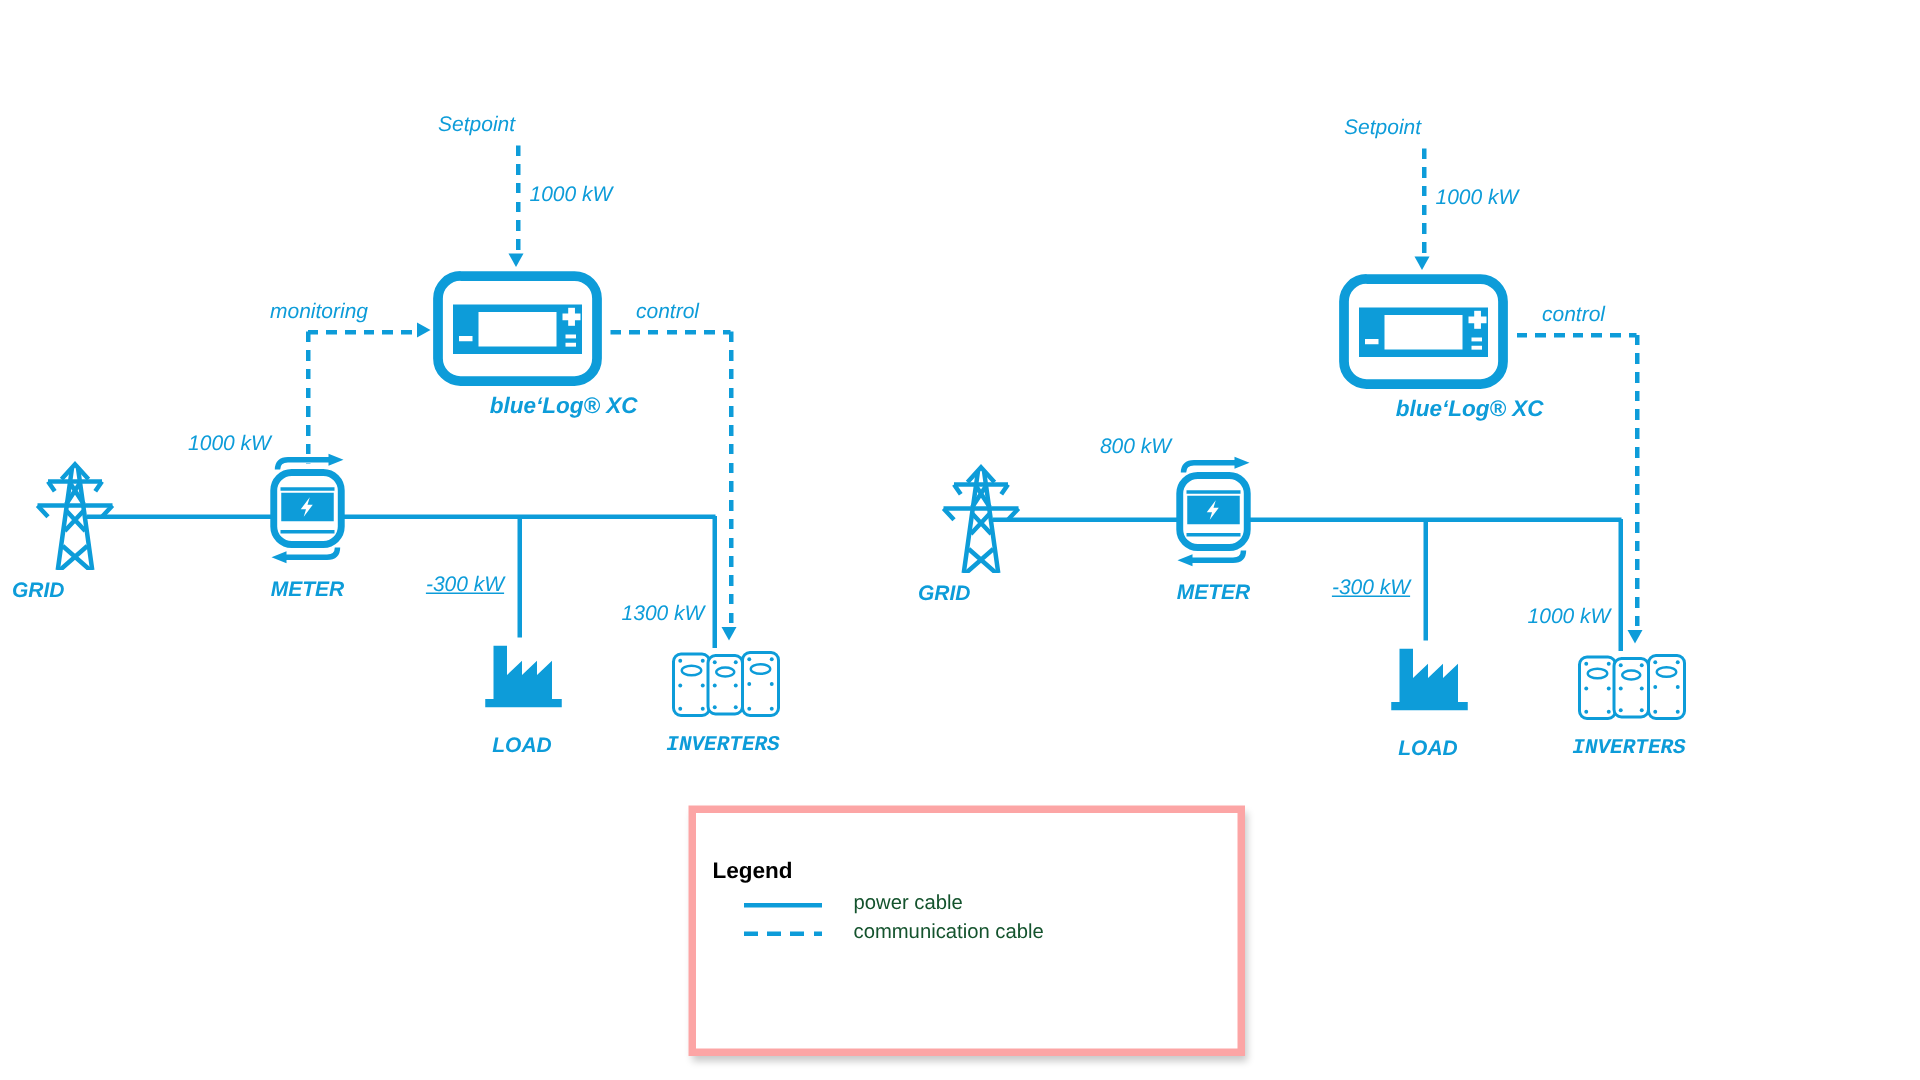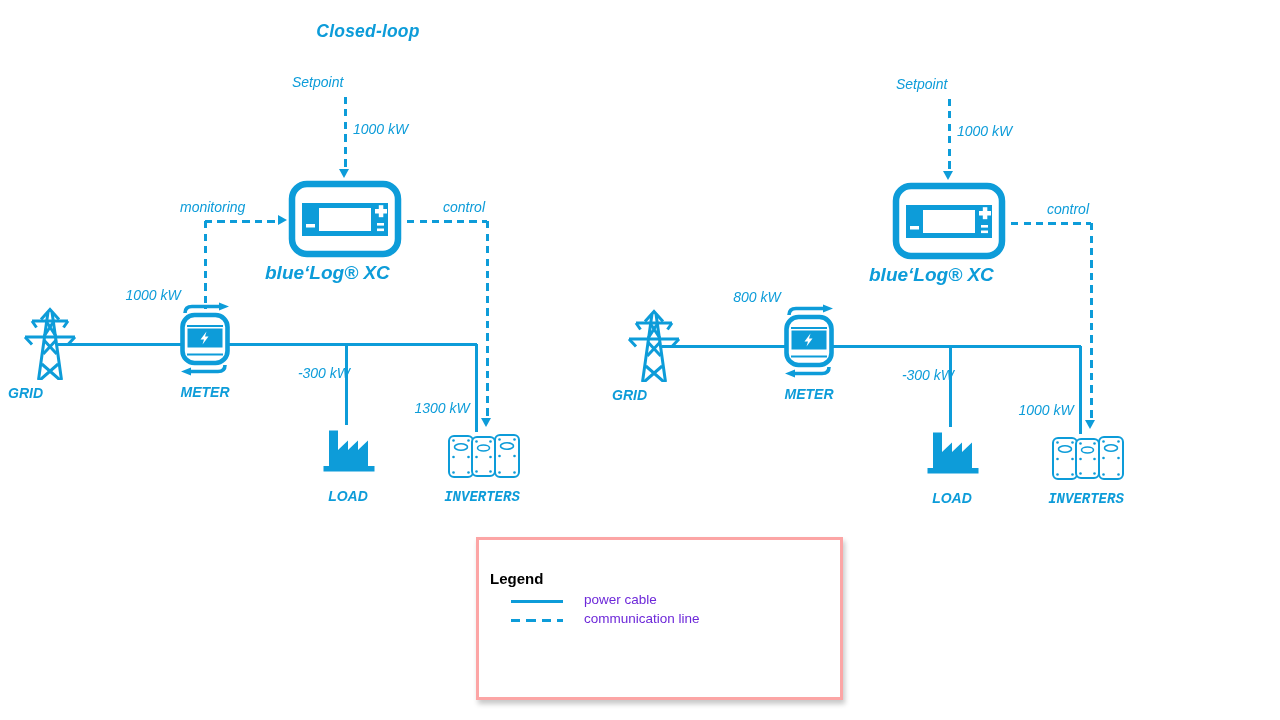--- a/index.html
+++ b/index.html
@@ -27,65 +27,64 @@
   
   .arr-down{width:0;height:0;border-left:5.5px solid transparent;border-right:5.5px solid transparent;border-top:9px solid var(--blue);}
   .arr-right{width:0;height:0;border-top:5.5px solid transparent;border-bottom:5.5px solid transparent;border-left:9px solid var(--blue);}
 
   
   .setpoint-label{left:292px;top:74px;width:120px;text-align:left;}
   .sp-line{left:344px;top:97px;height:72px;}
   .sp-arr{left:339px;top:169px;}
   .sp-value{left:353px;top:121px;}
   .device{left:288px;top:180px;width:114px;height:78px;}
-  .device-label{left:265px;top:262px;width:160px;text-align:left;font-size:19px;}
+  .device-label{left:265px;top:262px;width:160px;text-align:right;font-size:15px;}
   .mon-label{left:180px;top:199px;width:120px;text-align:left;}
   .mon-h{left:205px;top:220px;width:74px;}
   .mon-arr{left:278px;top:215px;}
   .mon-v{left:204px;top:221px;height:88px;}
-  .ctl-label{left:405px;top:199px;width:80px;text-align:right;}
+  .ctl-label{left:405px;top:199px;width:80px;text-align:center;}
   .ctl-h{left:407px;top:220px;width:80px;}
   .ctl-v{left:486px;top:221px;height:197px;}
   .ctl-arr{left:481px;top:418px;}
   .pw-main{left:58px;top:343px;width:419px;}
   .pw-load{left:345px;top:344px;height:81px;}
   .pw-inv{left:475px;top:344px;height:88px;}
   .meter-value{left:118px;top:287px;width:70px;text-align:center;}
-  .load-value{left:270px;top:365px;width:80px;text-align:right;}
+  .load-value{left:270px;top:381px;width:80px;text-align:center;text-decoration:underline;}
   .inv-value{left:402px;top:380px;width:80px;text-align:center;margin-top:20px;}
   .grid-icon{left:22px;top:306px;}
   .grid-label{left:8px;top:385px;width:80px;text-align:left;}
   .meter-icon{left:176px;top:302px;}
   .meter-label{left:165px;top:384px;width:80px;text-align:center;}
   .factory-icon{left:321px;top:423px;}
   .load-label{left:308px;top:488px;width:80px;text-align:center;}
   .inverters-icon{left:447px;top:429px;}
   .inverters-label{left:427px;top:489px;width:110px;text-align:center;font-family:Liberation Mono, monospace;}
 
   
   #legend{
-    position:absolute;left:476px;top:537px;width:361px;height:157px;
-    background:#fff;border:3px solid #fca5a5;
+    position:absolute;left:459px;top:537px;width:361px;height:157px;
+    background:#fff;border:5px solid #fca5a5;
     box-shadow:2px 4px 5px rgba(0,0,0,.22);
   }
   .legend-title{left:11px;top:30px;font-size:15px;font-weight:bold;color:#000;}
   .lg-line1{left:32px;top:60px;width:52px;}
   .lg-line2{left:32px;top:79px;width:52px;height:2.6px;
             background:repeating-linear-gradient(to right,var(--blue) 0 9px,transparent 9px 15.5px);}
-  .lg-txt{font-size:13.5px;color:#6d28d9;}
+  .lg-txt{font-size:13.5px;color:#14532d;}
   .lg-txt1{left:105px;top:52px;}
   .lg-txt2{left:105px;top:71px;}
 </style>
 </head>
 <body>
 
 <div id="canvas">
 
   <div class="dg" id="dg-closed">
-    <div class="abs title">Closed-loop</div>
 
     <div class="abs lbl-it setpoint-label">Setpoint</div>
     <div class="abs dash-v sp-line"></div>
     <div class="abs arr-down sp-arr"></div>
     <div class="abs lbl-it sp-value">1000 kW</div>
 
     <div class="abs device">
       <svg width="114" height="78" viewBox="0 0 114 78">
         <rect x="4" y="4" width="106" height="70" rx="15" fill="#fff" stroke="#0d9cd9" stroke-width="6.5"></rect>
         <rect x="14" y="23" width="86" height="33" fill="#0d9cd9"></rect>
@@ -299,16 +298,16 @@
       </svg>
     </div>
     <div class="abs lbl-node inverters-label">INVERTERS</div>
   </div>
 
   <div id="legend">
     <div class="abs legend-title">Legend</div>
     <div class="abs solid-h lg-line1"></div>
     <div class="abs lg-txt lg-txt1">power cable</div>
     <div class="abs lg-line2"></div>
-    <div class="abs lg-txt lg-txt2">communication line</div>
+    <div class="abs lg-txt lg-txt2">communication cable</div>
   </div>
 
 </div>
 
 </body></html>

